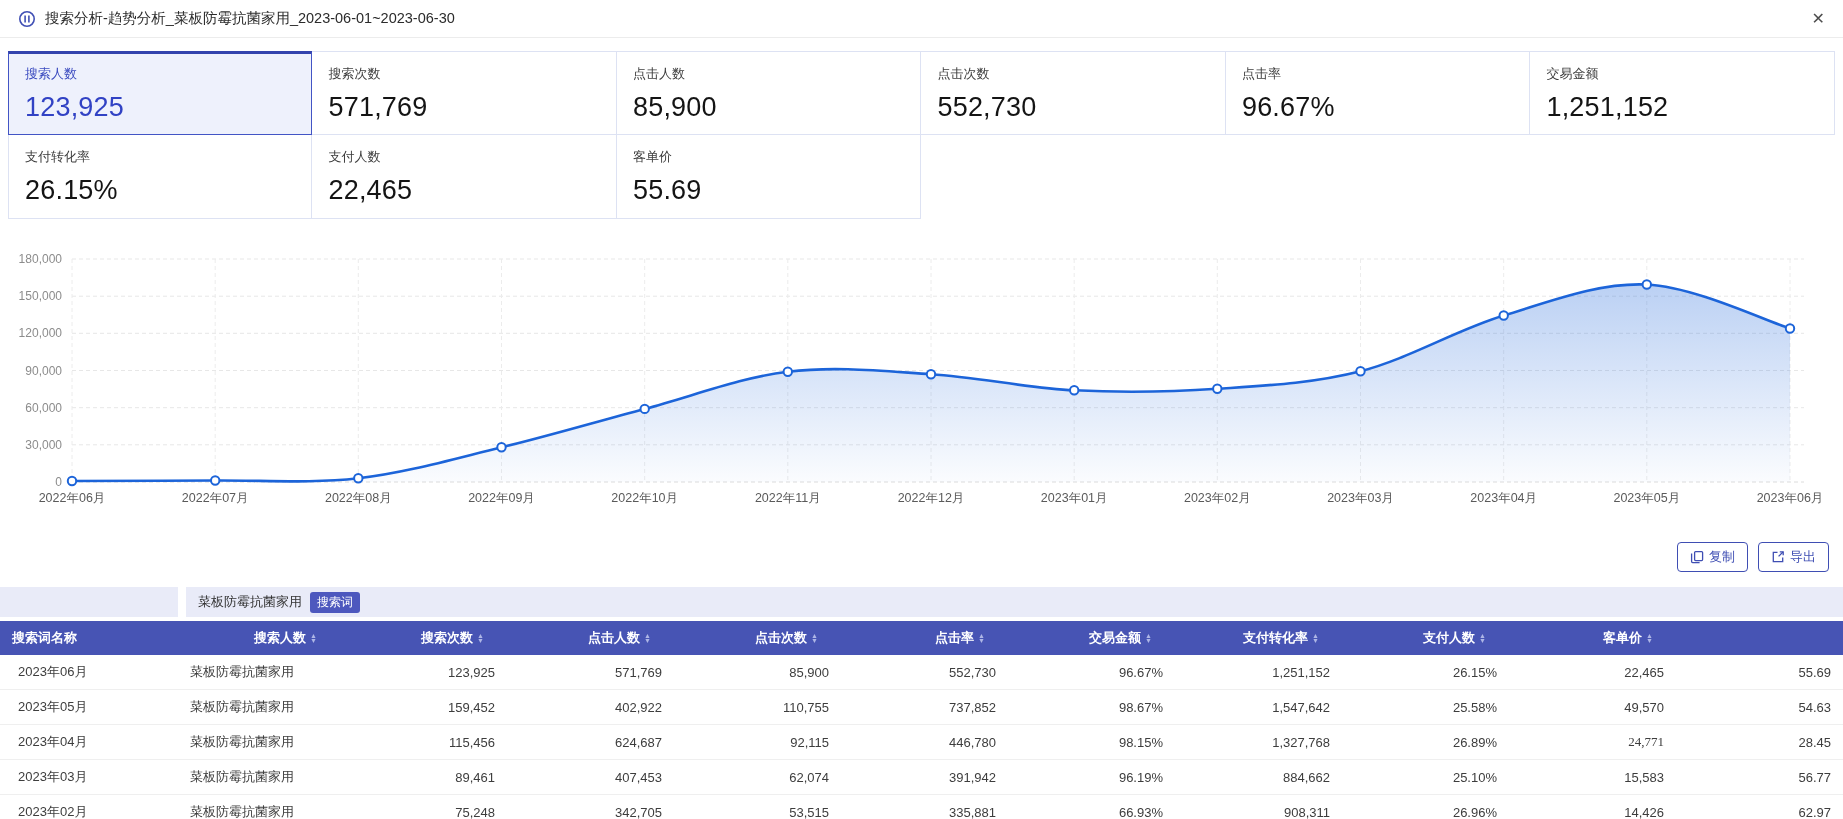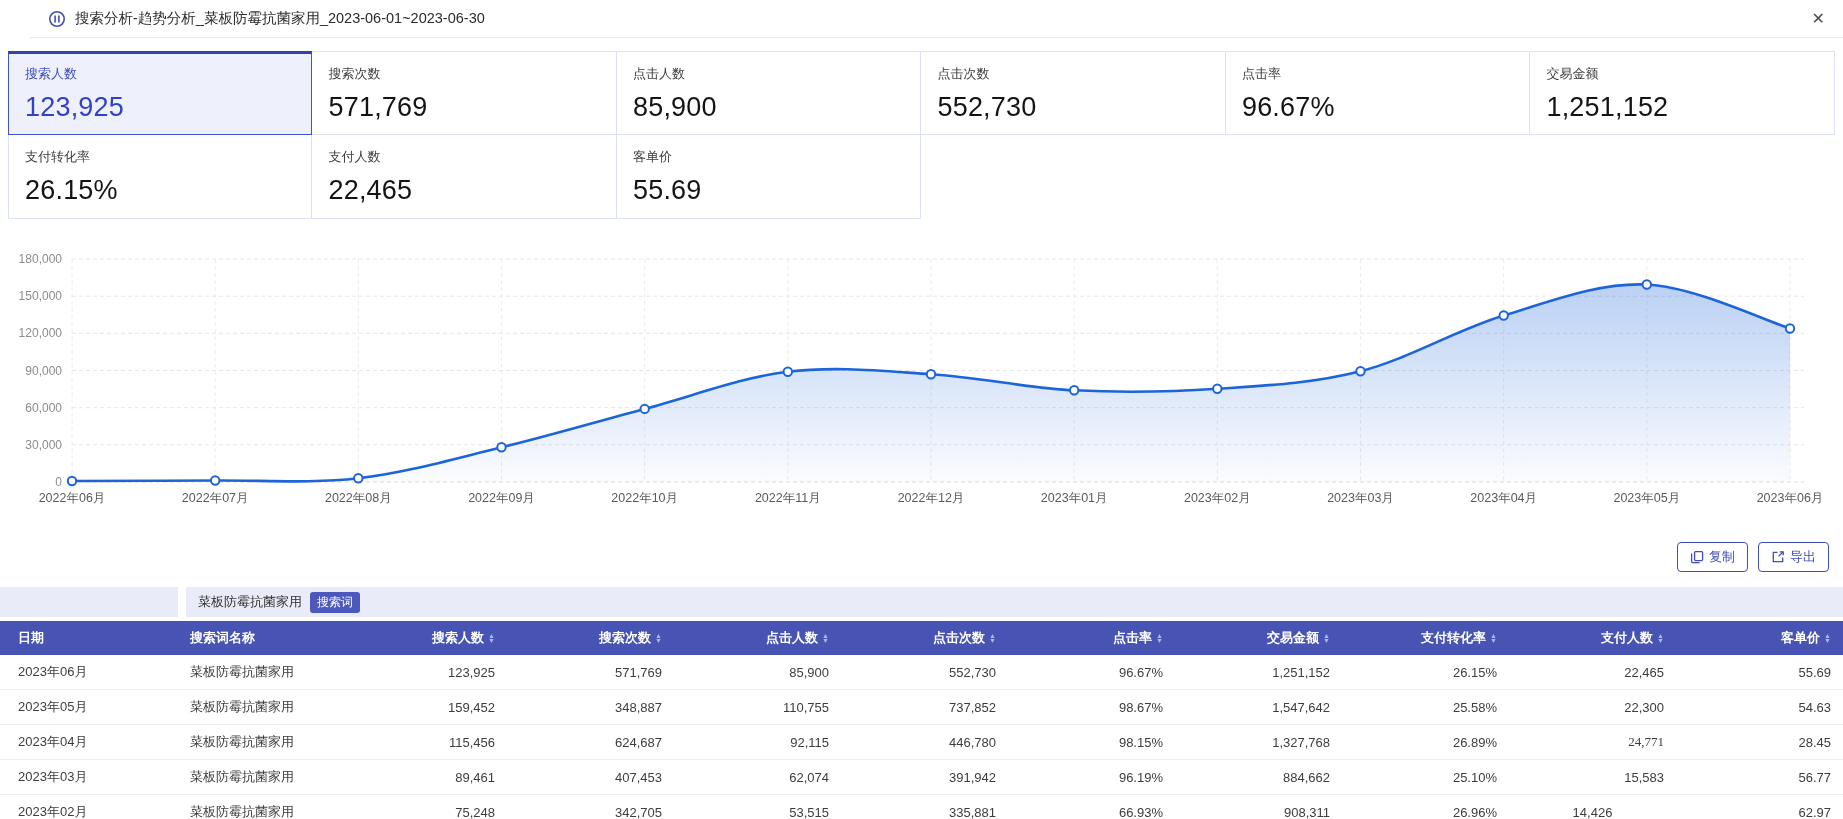--- a/index.html
+++ b/index.html
@@ -1,20 +1,20 @@
 <!DOCTYPE html>
 <html><head>
 <meta charset="utf-8">
 <style>
   *{margin:0;padding:0;box-sizing:border-box}
   html,body{width:1843px;height:819px;overflow:hidden;background:#fff;
     font-family:"Liberation Sans","DejaVu Sans",sans-serif;}
 
   
-  .titlebar{height:38px;display:flex;align-items:center;gap:9px;padding:0 18px;border-bottom:1px solid #ececec;margin-left:30px;}
+  .titlebar{height:38px;display:flex;align-items:center;gap:9px;padding:0 18px;border-bottom:1px solid #ececec;}
   .logo{display:flex;align-items:center;}
   .title{font-size:14.5px;color:#2b2b2b;}
   .close{margin-left:auto;font-size:16px;color:#4d4d4d;cursor:pointer;line-height:1;}
 
   
   .cards{display:flex;flex-wrap:wrap;margin:13px 8px 0 8px;}
   .card{width:calc(100%/6);height:84px;background:#fff;border:1px solid #dde2f3;padding:13px 16px 0;cursor:pointer;}
   .card.no-left{border-left:none;}
   .card.no-top{border-top:none;}
   .card-label{font-size:13px;color:#3c3c3c;}
@@ -200,23 +200,20 @@
   <div class="tag-left"></div>
   <div class="tag-gap"></div>
   <div class="tag-main">
     <span class="tag-keyword">菜板防霉抗菌家用</span>
     <span class="badge">搜索词</span>
   </div>
 </div>
 
 <div class="table">
   <div class="thead" id="thead">
-      <div class="th first" style="width: 178px;">
-        <span>日期</span>
-      </div>
       <div class="th" style="width: 162px;">
         <span>搜索词名称</span>
       </div>
       <div class="th right" style="width: 167px;">
         <span>搜索人数</span>
         <span class="caret">
           <span>▲</span>
           <span>▼</span>
         </span>
       </div>
@@ -288,27 +285,27 @@
         <div class="td right" style="width: 167px;">96.67%</div>
         <div class="td right" style="width: 167px;">1,251,152</div>
         <div class="td right" style="width: 167px;">26.15%</div>
         <div class="td right" style="width: 167px;">22,465</div>
         <div class="td right" style="width: 167px;">55.69</div>
       </div>
       <div class="tr">
         <div class="td first" style="width: 178px;">2023年05月</div>
         <div class="td" style="width: 162px;">菜板防霉抗菌家用</div>
         <div class="td right" style="width: 167px;">159,452</div>
-        <div class="td right" style="width: 167px;">348,887</div>
+        <div class="td right" style="width: 167px;">402,922</div>
         <div class="td right" style="width: 167px;">110,755</div>
         <div class="td right" style="width: 167px;">737,852</div>
         <div class="td right" style="width: 167px;">98.67%</div>
         <div class="td right" style="width: 167px;">1,547,642</div>
         <div class="td right" style="width: 167px;">25.58%</div>
-        <div class="td right" style="width: 167px;">22,300</div>
+        <div class="td right" style="width: 167px;">49,570</div>
         <div class="td right" style="width: 167px;">54.63</div>
       </div>
       <div class="tr">
         <div class="td first" style="width: 178px;">2023年04月</div>
         <div class="td" style="width: 162px;">菜板防霉抗菌家用</div>
         <div class="td right" style="width: 167px;">115,456</div>
         <div class="td right" style="width: 167px;">624,687</div>
         <div class="td right" style="width: 167px;">92,115</div>
         <div class="td right" style="width: 167px;">446,780</div>
         <div class="td right" style="width: 167px;">98.15%</div>
@@ -333,17 +330,17 @@
       <div class="tr">
         <div class="td first" style="width: 178px;">2023年02月</div>
         <div class="td" style="width: 162px;">菜板防霉抗菌家用</div>
         <div class="td right" style="width: 167px;">75,248</div>
         <div class="td right" style="width: 167px;">342,705</div>
         <div class="td right" style="width: 167px;">53,515</div>
         <div class="td right" style="width: 167px;">335,881</div>
         <div class="td right" style="width: 167px;">66.93%</div>
         <div class="td right" style="width: 167px;">908,311</div>
         <div class="td right" style="width: 167px; text-align: right;">26.96%</div>
-        <div class="td right" style="width: 167px; text-align: center;">14,426</div>
+        <div class="td right" style="width: 167px;">14,426</div>
         <div class="td right" style="width: 167px;">62.97</div>
       </div>
     </div>
 </div>
 
 </body></html>

